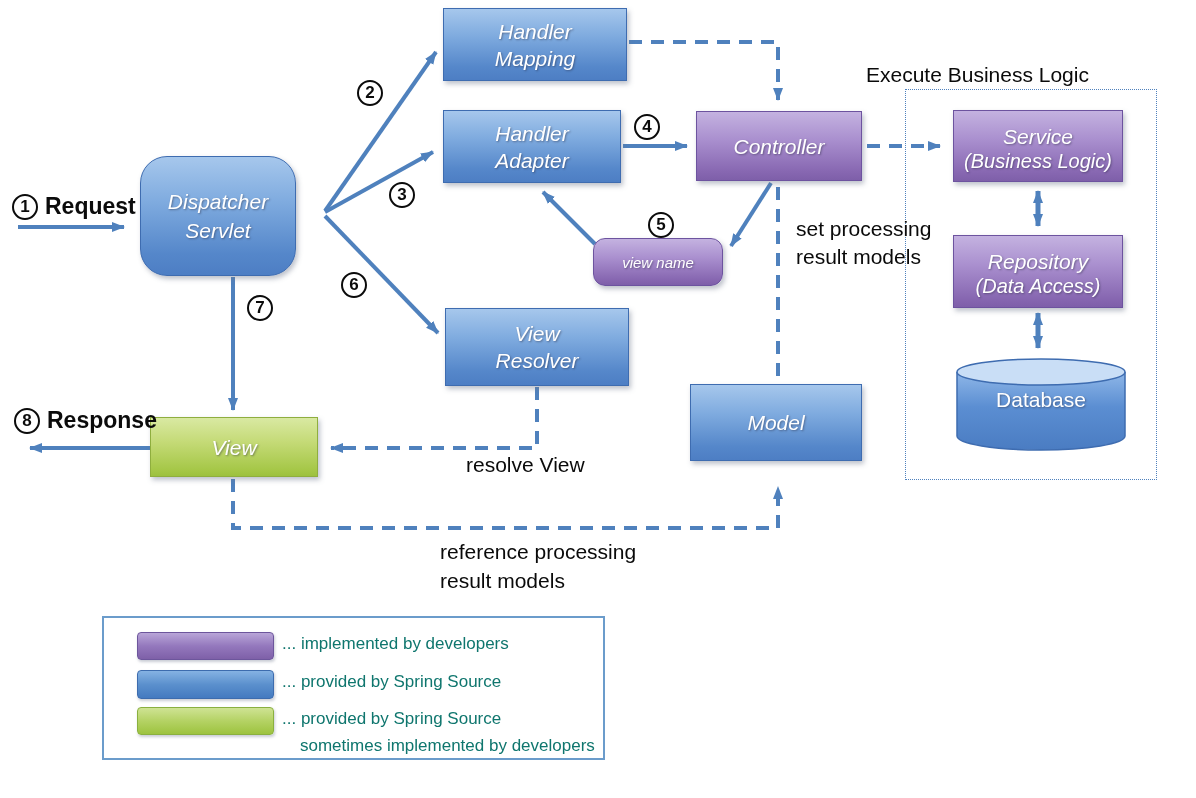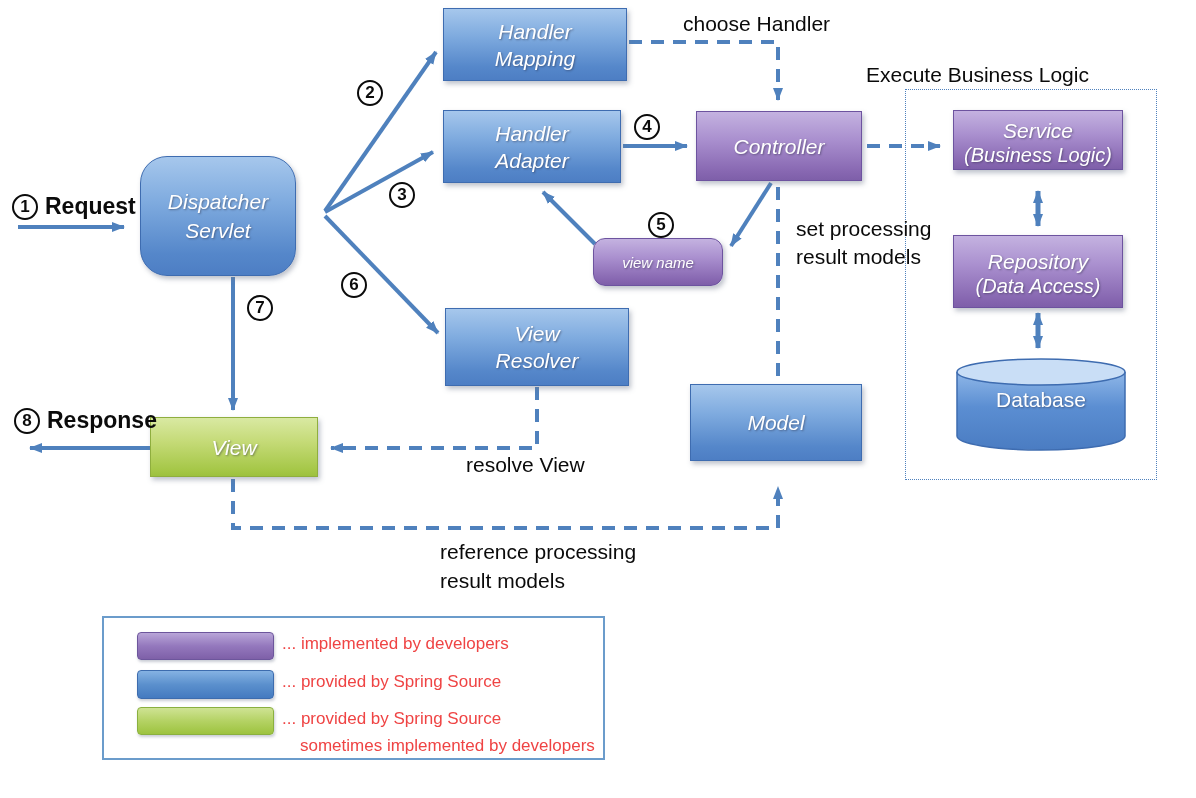--- a/index.html
+++ b/index.html
@@ -54,21 +54,21 @@
   }
   .legend{
     position:absolute;left:102px;top:616px;width:503px;height:144px;
     border:2px solid #6b9ccb;box-sizing:border-box;background:#fff;
   }
   .legend .sw{position:absolute;left:33px;width:137px;border-radius:4px;box-sizing:border-box;
     box-shadow:1px 2px 3px rgba(120,130,150,.4);}
   .sw-purple{background:linear-gradient(180deg,#b9a6d8 0%,#9478bd 50%,#7e60a8 100%);border:1px solid #6d569c;}
   .sw-blue{background:linear-gradient(180deg,#85b2e3 0%,#5b90cd 50%,#447ac0 100%);border:1px solid #3d6cae;}
   .sw-green{background:linear-gradient(180deg,#cfe394 0%,#b4d264 50%,#9dc33f 100%);border:1px solid #8ab03f;}
-  .legend .ltext{position:absolute;left:178px;color:#ef4444;font-size:17px;white-space:nowrap;}
+  .legend .ltext{position:absolute;left:178px;color:#0f766e;font-size:17px;white-space:nowrap;}
 </style>
 </head>
 <body>
 
 <div class="stage">
 
   <svg class="wires" viewBox="0 0 1196 798">
     <defs>
       <marker id="ah" markerUnits="userSpaceOnUse" markerWidth="16" markerHeight="14" refX="12" refY="5" orient="auto">
         <path d="M0,0 L13,5 L0,10 z" fill="#4f81bd"></path>
@@ -129,21 +129,21 @@
   </div>
 
   <div class="node box-green" style="left:150px;top:417px;width:168px;height:60px;">
     <span>View</span>
   </div>
 
   <div class="node box-blue" style="left:690px;top:384px;width:172px;height:77px;">
     <span>Model</span>
   </div>
 
-  <div class="node box-purple" style="left:953px;top:110px;width:170px;height:60px;">
+  <div class="node box-purple" style="left:953px;top:110px;width:170px;height:72px;">
     <span>Service</span>
     <span class="sub">(Business Logic)</span>
   </div>
 
   <div class="node box-purple" style="left:953px;top:235px;width:170px;height:73px;">
     <span>Repository</span>
     <span class="sub">(Data Access)</span>
   </div>
 
   <div class="db">
@@ -170,21 +170,20 @@
 
   <div class="iolabel" style="left:12px;top:193px;">
     <span class="num">1</span>
     <span>Request</span>
   </div>
   <div class="iolabel" style="left:14px;top:407px;">
     <span class="num">8</span>
     <span>Response</span>
   </div>
 
-  <div class="annot" style="left:683px;top:10px;">choose Handler</div>
   <div class="annot" style="left:866px;top:61px;">Execute Business Logic</div>
   <div class="annot" style="left:796px;top:215px;">set processing
 result models</div>
   <div class="annot" style="left:466px;top:451px;">resolve View</div>
   <div class="annot" style="left:440px;top:537px;line-height:29px;">reference processing
 result models</div>
 
   <div class="legend">
     <div class="sw sw-purple" style="top:14px;height:28px;"></div>
     <div class="sw sw-blue" style="top:52px;height:29px;"></div>

